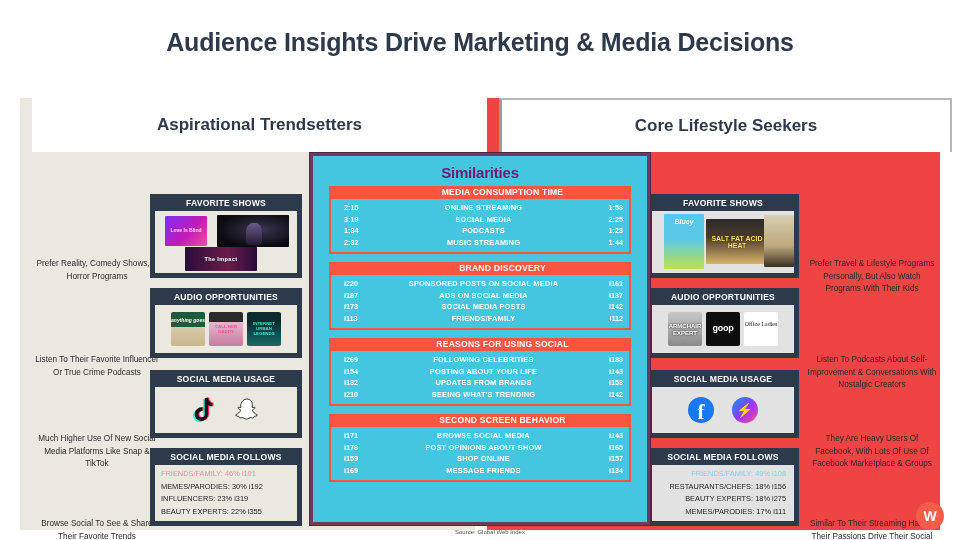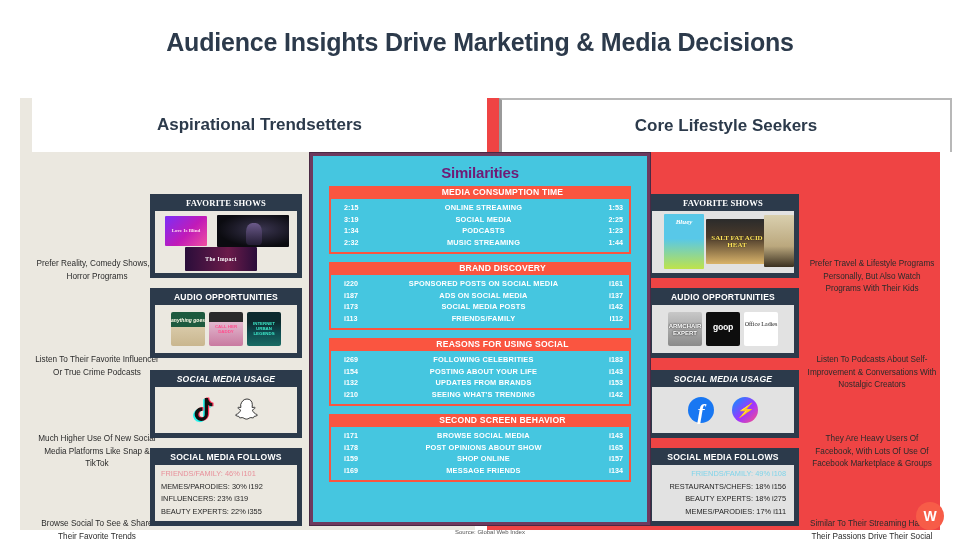--- a/index.html
+++ b/index.html
@@ -61,23 +61,23 @@
     font-size: 8.6px; font-weight: bold; letter-spacing: 0.2px;
   }
   .card-body {
     background: #ebe8e0;
     margin: 0 4px 4px 4px;
     display: flex; align-items: center; justify-content: center;
     overflow: hidden;
   }
   #right-panel .card-body { background: #e2e2e2; }
 
-  .c0 { top: 96px; font-family: Liberation Serif, serif; }
+  .c0 { top: 96px; }
   .c1 { top: 190px; }
-  .c2 { top: 272px; font-style: italic; }
+  .c2 { top: 272px; }
   .c3 { top: 350px; }
   #left-panel .card  { left: 130px; }
   #right-panel .card { left: 160px; }
 
   .cb-shows   { height: 62px; }
   .cb-audio   { height: 48px; gap: 4px; }
   .cb-usage   { height: 46px; gap: 18px; }
   .cb-follows { height: 56px; flex-direction: column; align-items: flex-start;
                 justify-content: center; padding: 2px 6px; }
 
@@ -115,21 +115,21 @@
       text-align:center; line-height:1.1; }
   .pod-anything { background: linear-gradient(180deg,#1d5a3e 0%,#1d5a3e 45%,#d8c9a8 45%,#c9b68e 100%); }
   .pod-anything span { top: 6px; color:#fffce8; font-style:italic; font-size:5px; }
   .pod-callher   { background: linear-gradient(180deg,#2a2a2a 0%,#2a2a2a 28%,#e2b9cf 28%,#c97aa0 100%); }
   .pod-callher span { top: 13px; color:#ff4d8d; }
   .pod-urban     { background: linear-gradient(180deg,#0d2a2e 0%,#0d2a2e 30%,#0f4a4f 60%,#1a6b63 100%); }
   .pod-urban span { top: 10px; color:#3de8c8; }
   .pod-expert    { background: linear-gradient(180deg,#c8c8c8,#8a8a8a); }
   .pod-expert span { top: 11px; color:#ffffff; font-size:6px; text-shadow:0 0 2px #000; }
   .pod-goop      { background:#0d0d0d; }
-  .pod-goop span { top: 12px; color:#ffffff; font-size:9px; font-family:Liberation Mono, monospace; letter-spacing:-0.3px; }
+  .pod-goop span { top: 12px; color:#ffffff; font-size:9px; font-family:Liberation Sans, sans-serif; letter-spacing:-0.3px; }
   .pod-office    { background:#ffffff; }
   .pod-office span { top: 9px; color:#1a1a1a; font-size:6px; font-family:"Liberation Serif", serif; font-weight:normal; }
 
   
   .tiktok-icon { width: 24px; height: 26px; position: relative; }
   .snap-icon   { width: 26px; height: 26px; position: relative; }
   .fb-icon     { width: 26px; height: 26px; border-radius: 50%; background:#1877f2;
       display:flex; align-items:flex-end; justify-content:center; }
   .fb-icon b   { color:#fff; font-size:22px; line-height:23px; font-family:"Liberation Serif", serif; }
   .msg-icon    { width: 26px; height: 26px; border-radius: 50%;

